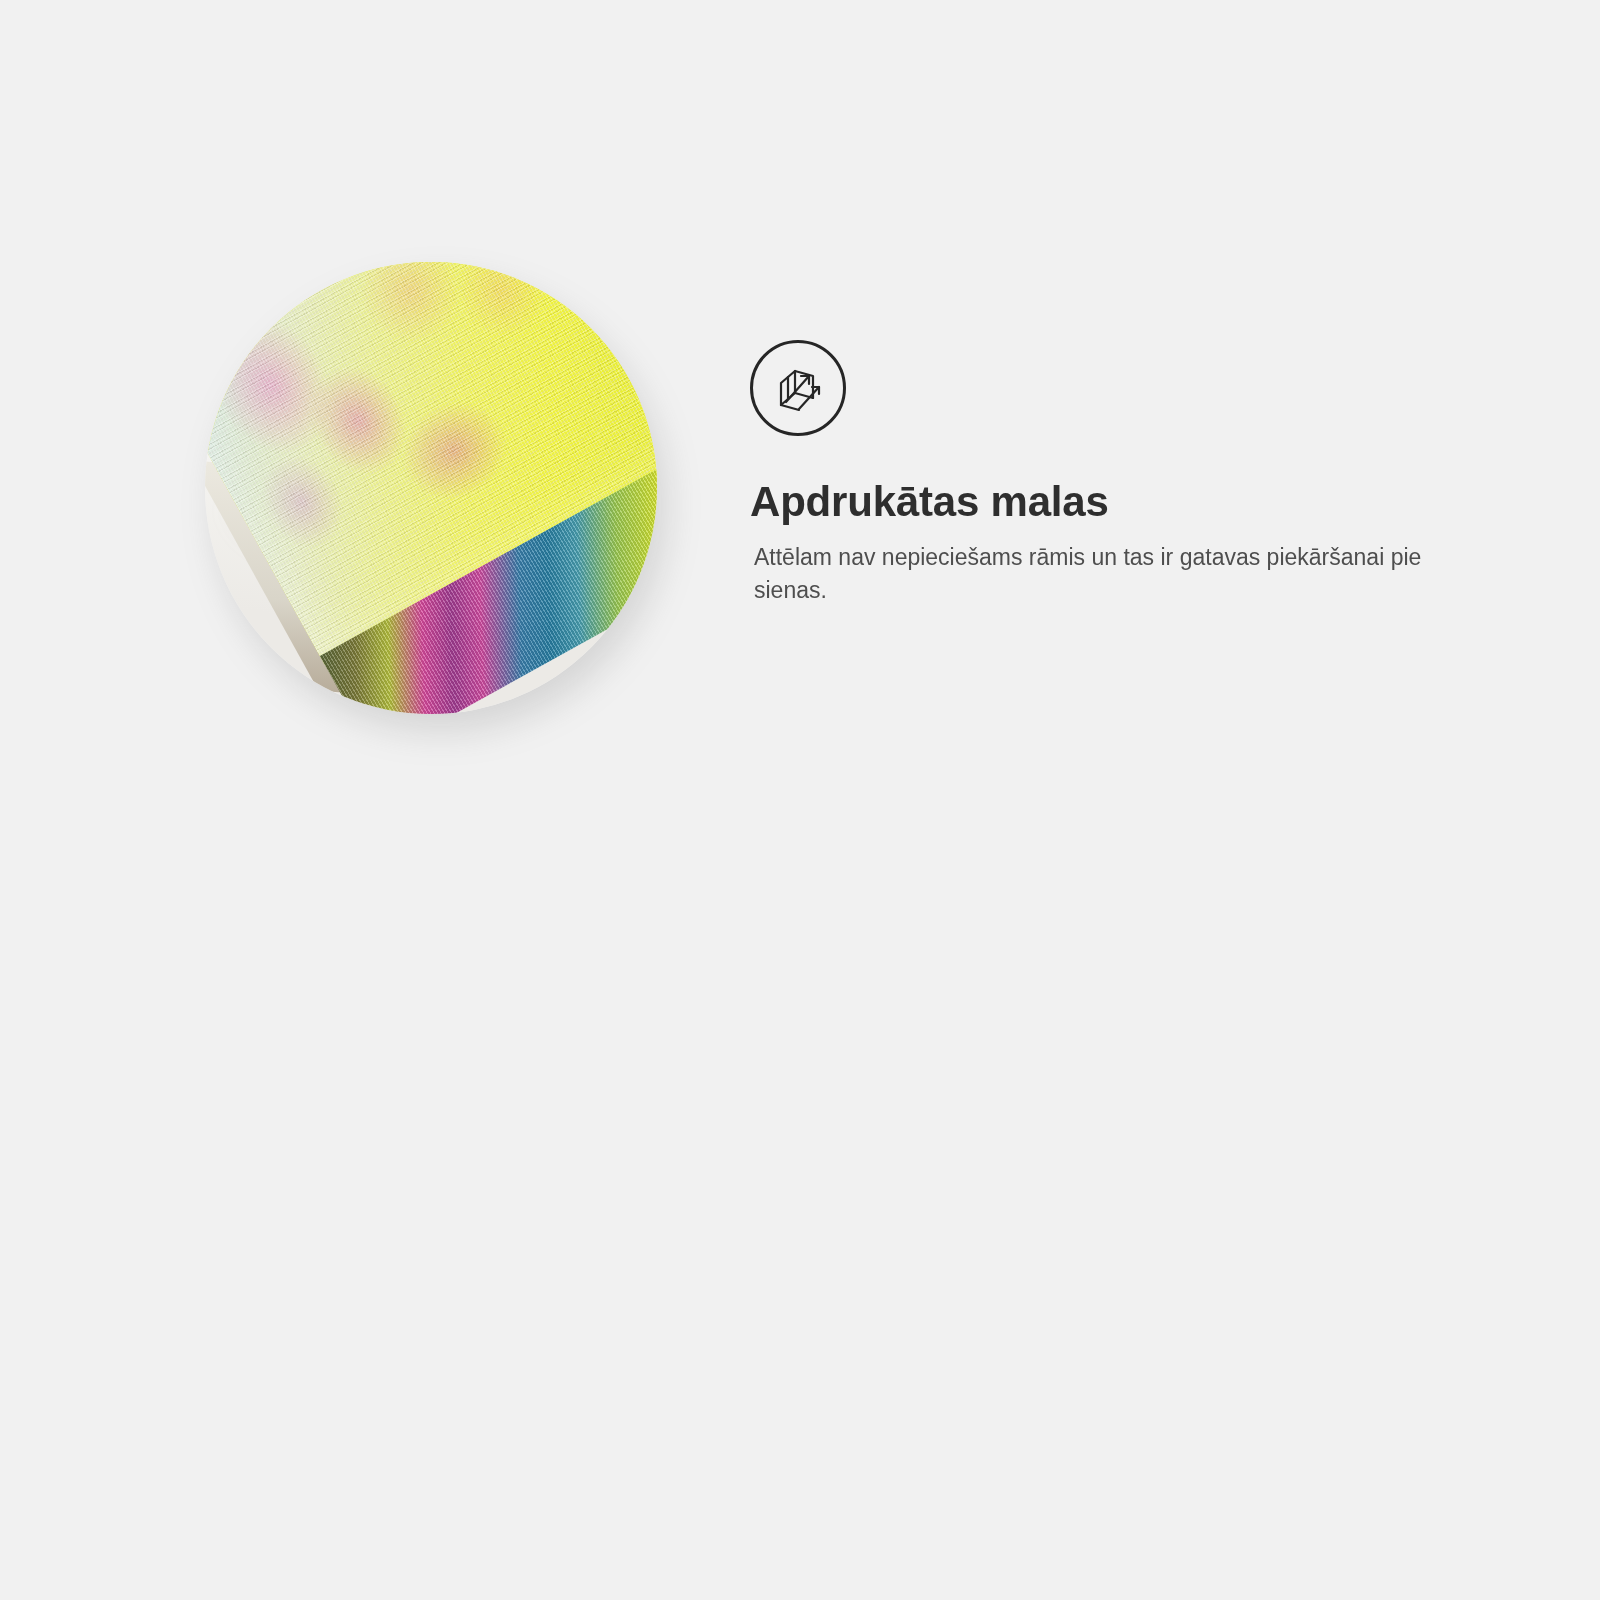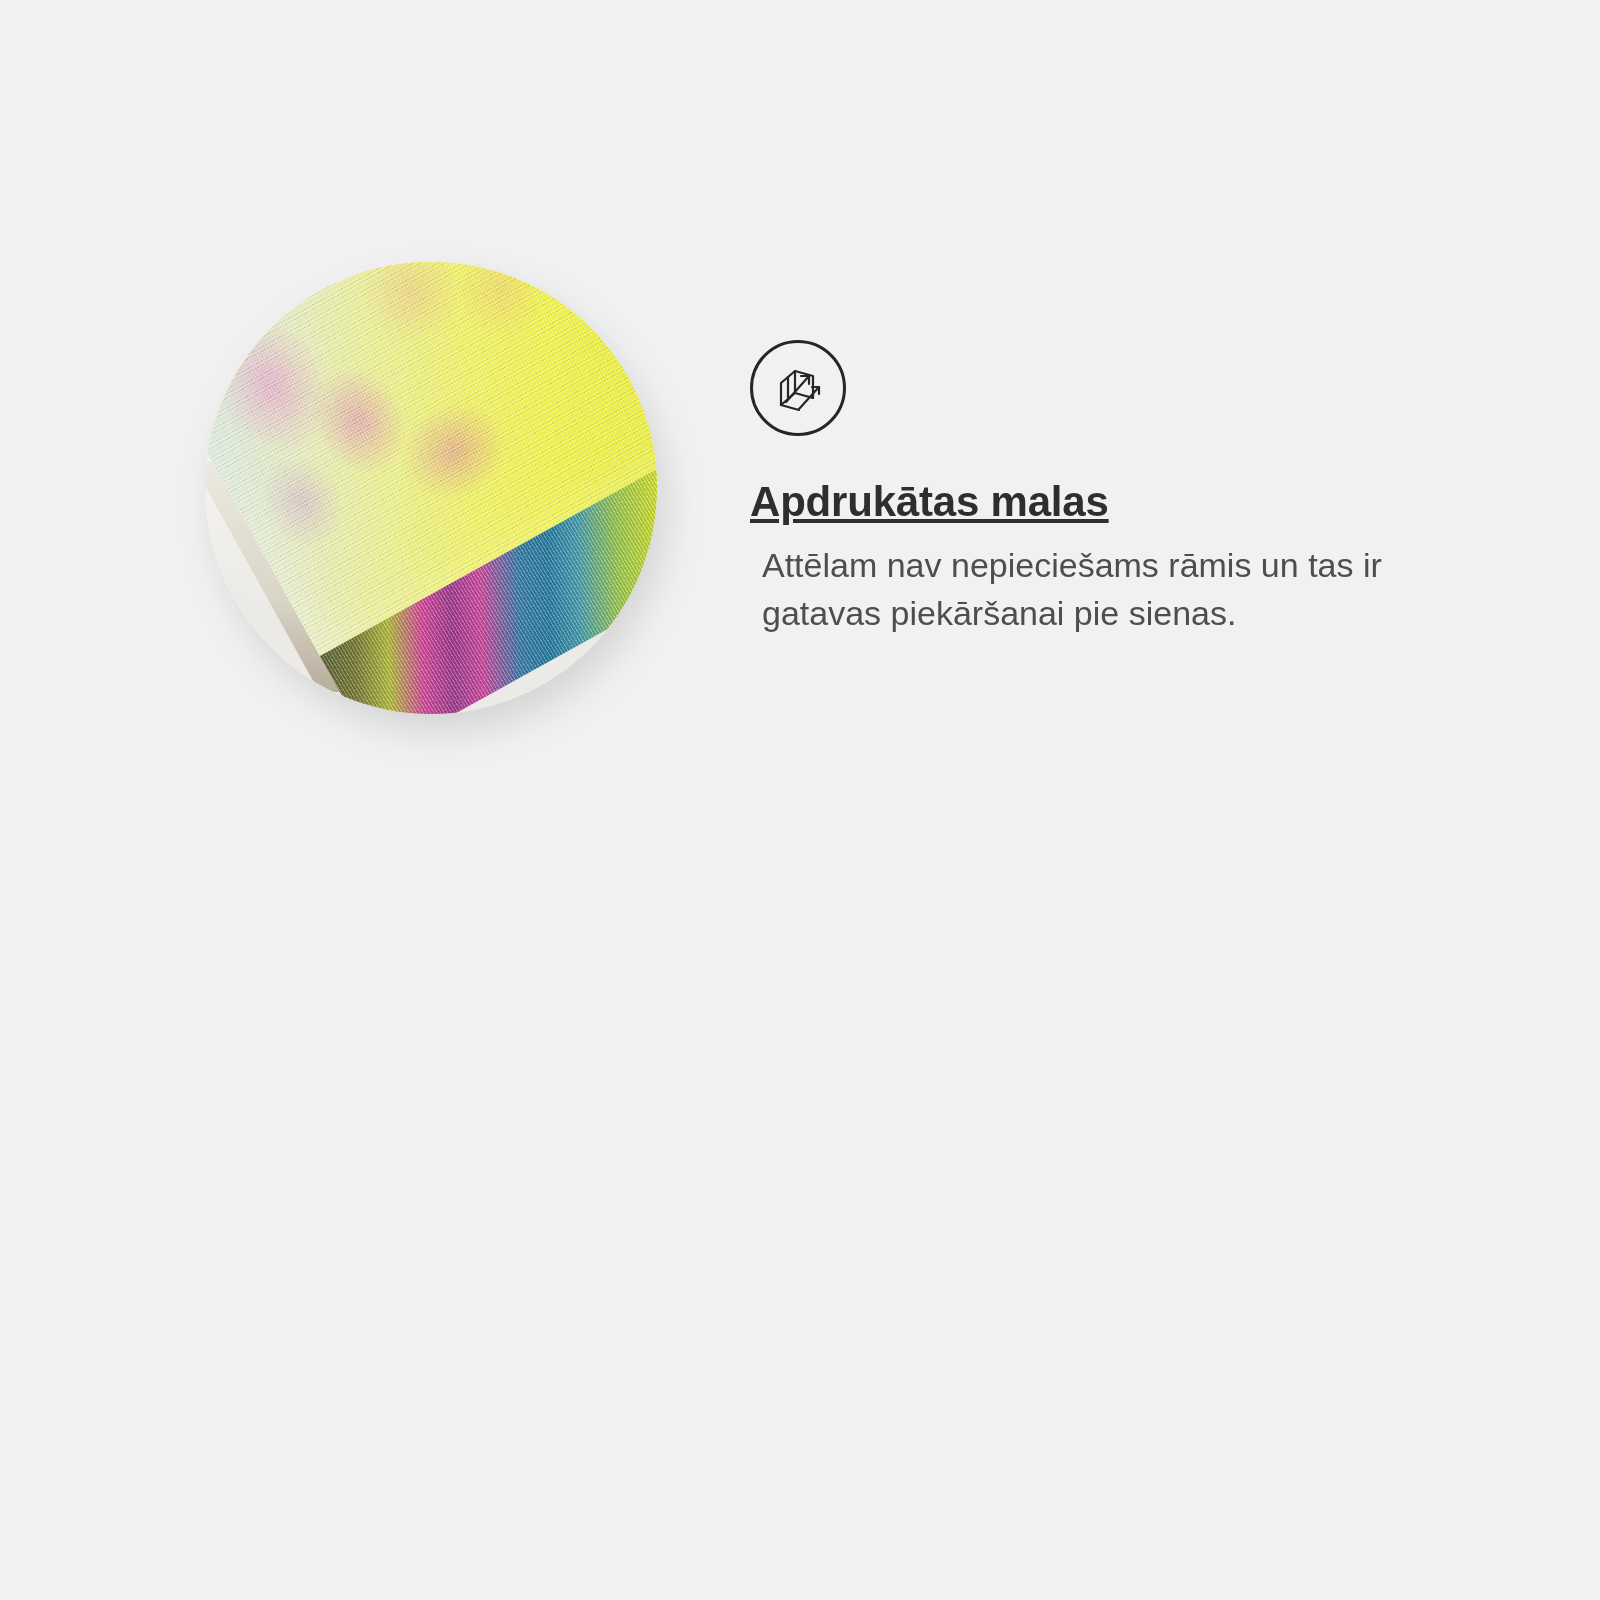--- a/index.html
+++ b/index.html
@@ -182,27 +182,26 @@
   }
   .icon-badge svg { display: block; }
 
   .feature-title {
     font-size: 42px;
     font-weight: bold;
     color: #2e2e2e;
     letter-spacing: -0.2px;
     margin: 0 0 16px 0;
     line-height: 1.12;
-    text-decoration: underline;
   }
   .feature-desc {
-    font-size: 34px;
+    font-size: 23px;
     color: #4e4e4e;
     line-height: 1.42;
-    margin: 12px;
+    margin: 4px;
     max-width: 725px;
     font-weight: normal;
   }
 </style>
 </head>
 <body>
 
 <div class="page">
 
   <section class="feature" id="feature-1">

